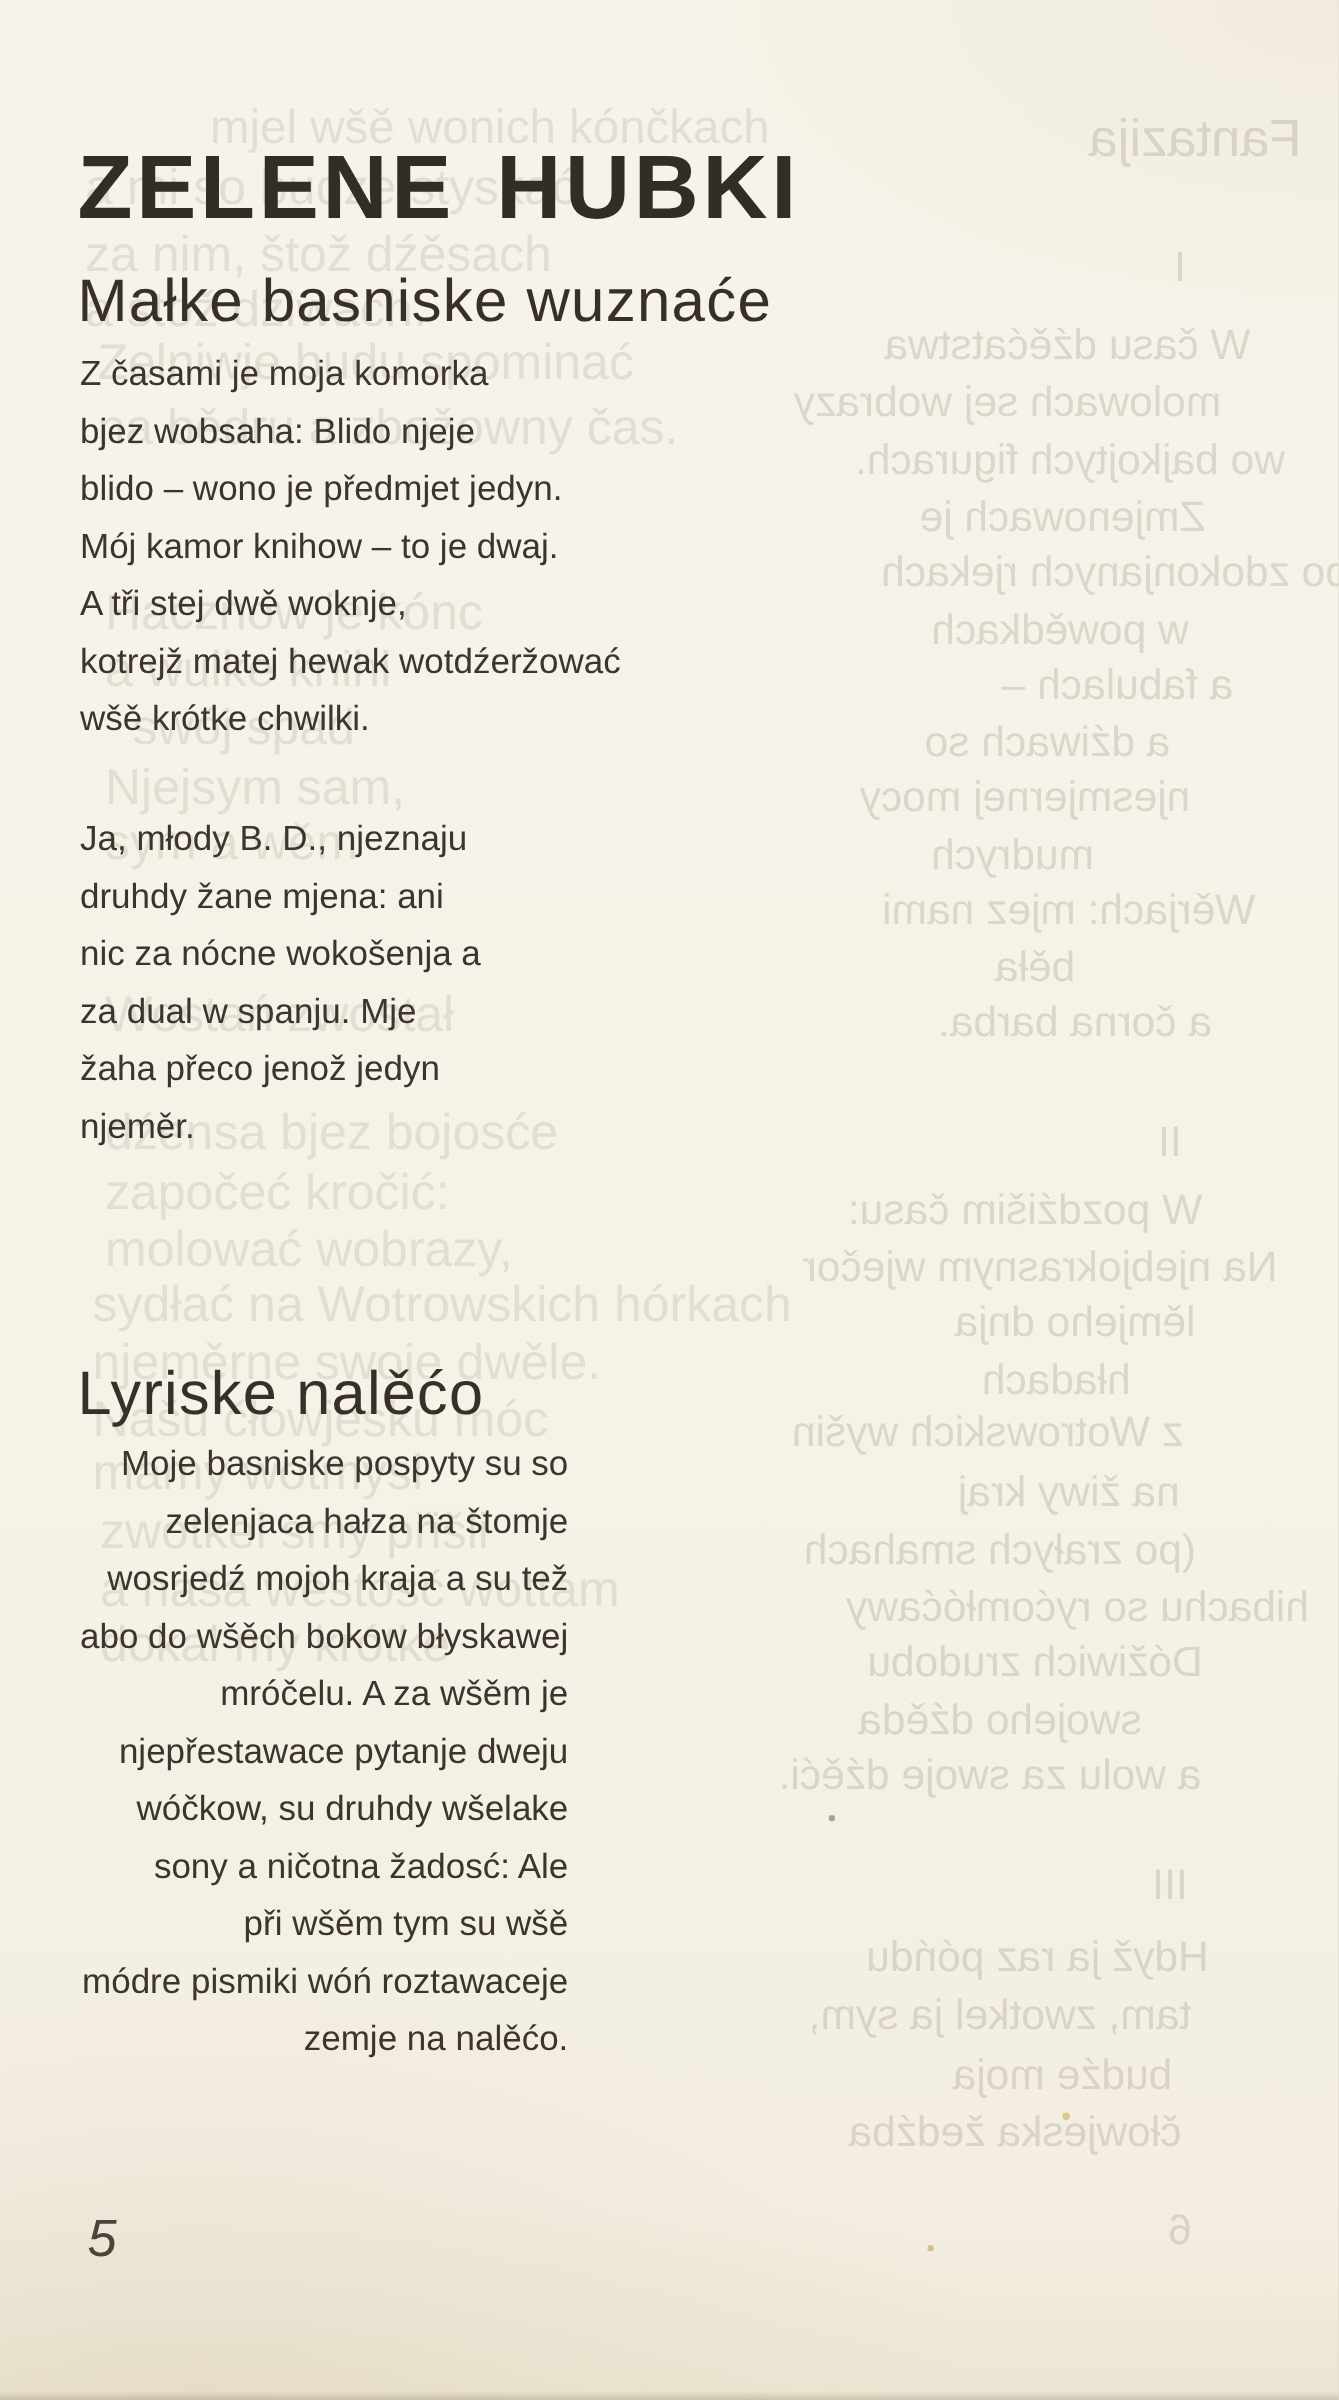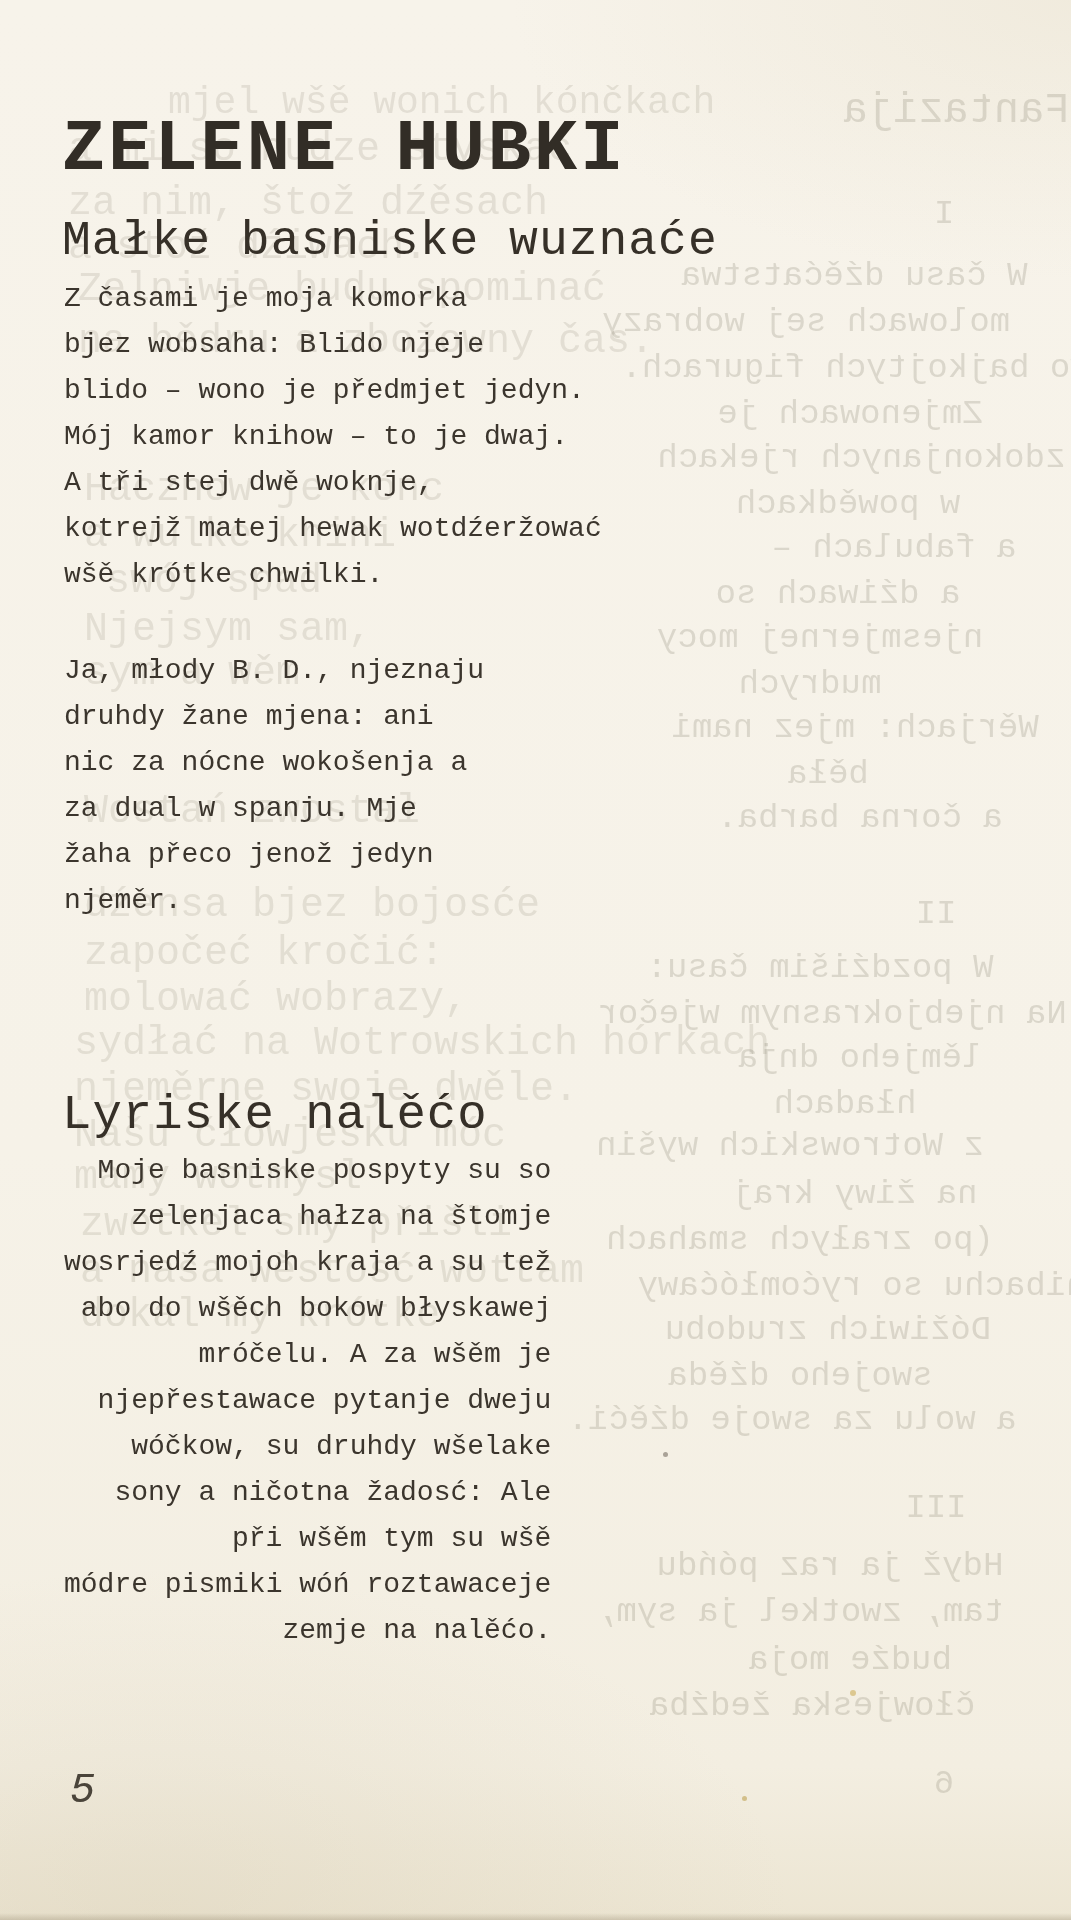--- a/index.html
+++ b/index.html
@@ -1,21 +1,21 @@
 <!DOCTYPE html>
 <html><head>
 <meta charset="utf-8">
 <style>
   html,body{margin:0;padding:0;background:#d8d2c4;}
   .page{
     position:relative;
     width:1071px;height:1920px;
     margin:0 auto;
     overflow:hidden;
-    font-family:Liberation Mono, monospace;
+    font-family:Liberation Sans, sans-serif;
     background:
       radial-gradient(ellipse 900px 500px at 15% 100%, rgba(215,205,180,0.35), rgba(0,0,0,0) 70%),
       radial-gradient(ellipse 800px 400px at 100% 0%, rgba(225,216,192,0.30), rgba(0,0,0,0) 70%),
       linear-gradient(180deg,#f7f3ea 0%,#f6f2e8 60%,#f3eee1 92%,#ece5d2 100%);
     color:#38332c;
   }
   .scan-edge-bottom{
     position:absolute;left:0;bottom:0;width:100%;height:7px;
     background:linear-gradient(180deg,rgba(0,0,0,0),rgba(150,138,112,0.35));
   }

